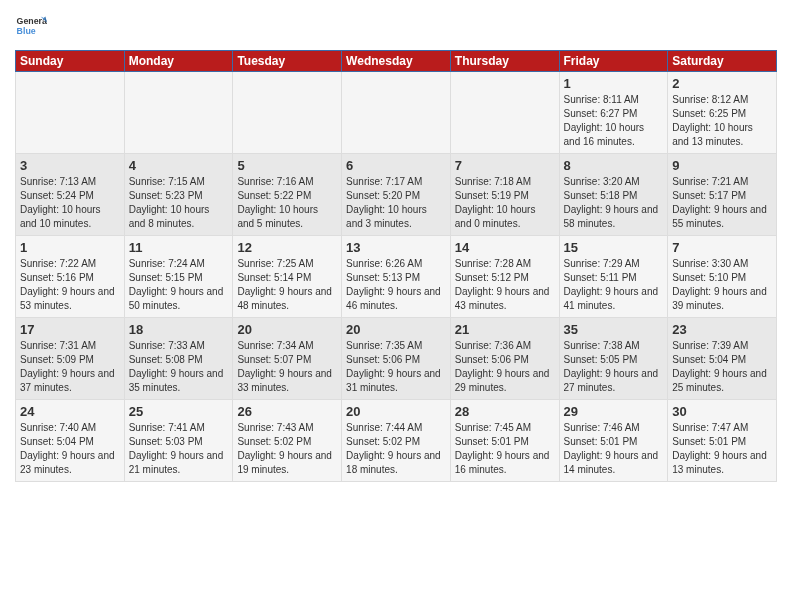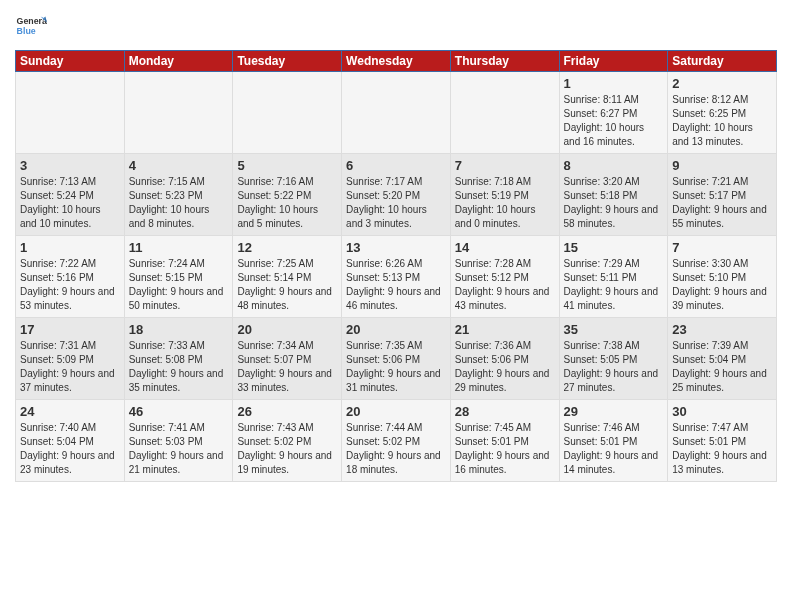--- a/index.html
+++ b/index.html
@@ -263,21 +263,21 @@
         </td>
       </tr>
       <tr>
         <td>
           <span class="day-number">24</span>
           <div class="day-info">Sunrise: 7:40 AM
 Sunset: 5:04 PM
 Daylight: 9 hours and 23 minutes.</div>
         </td>
         <td>
-          <span class="day-number">46</span>
+          <span class="day-number">25</span>
           <div class="day-info">Sunrise: 7:41 AM
 Sunset: 5:03 PM
 Daylight: 9 hours and 21 minutes.</div>
         </td>
         <td>
           <span class="day-number">26</span>
           <div class="day-info">Sunrise: 7:43 AM
 Sunset: 5:02 PM
 Daylight: 9 hours and 19 minutes.</div>
         </td>

